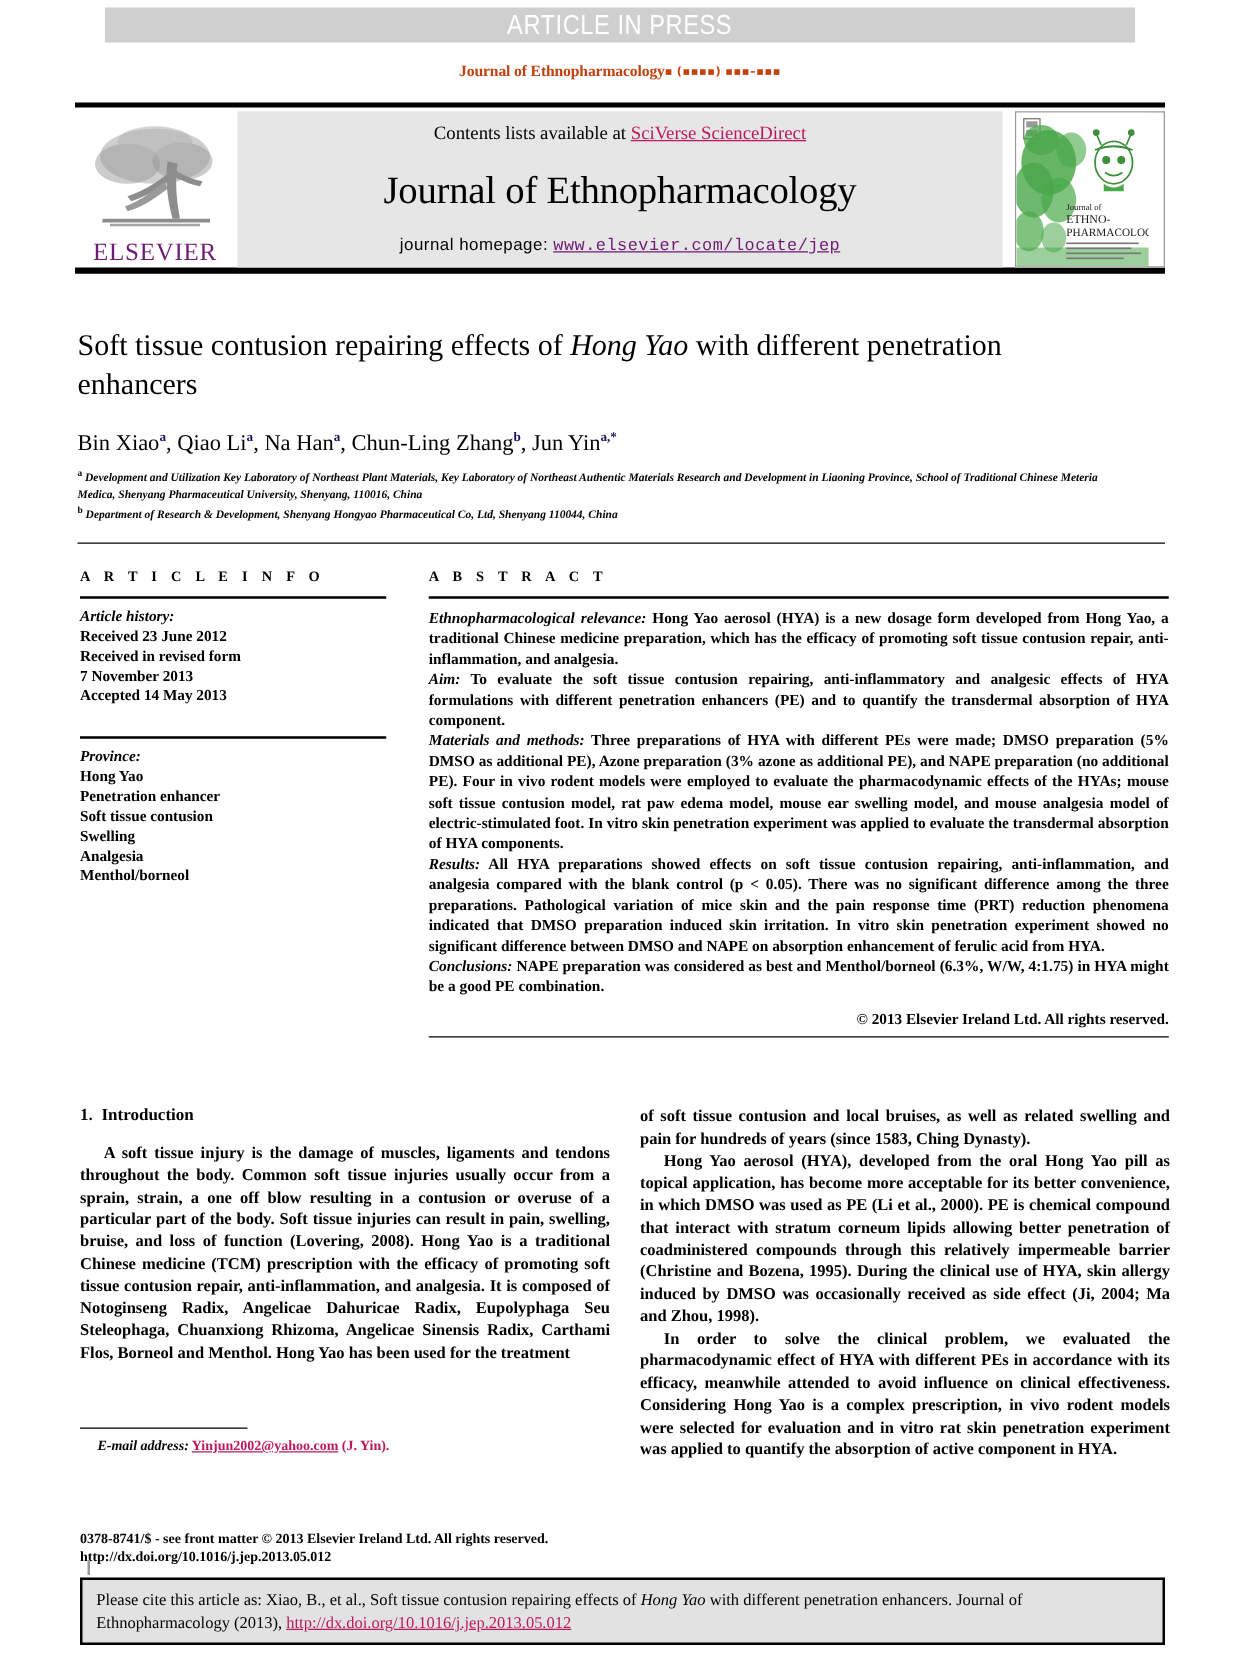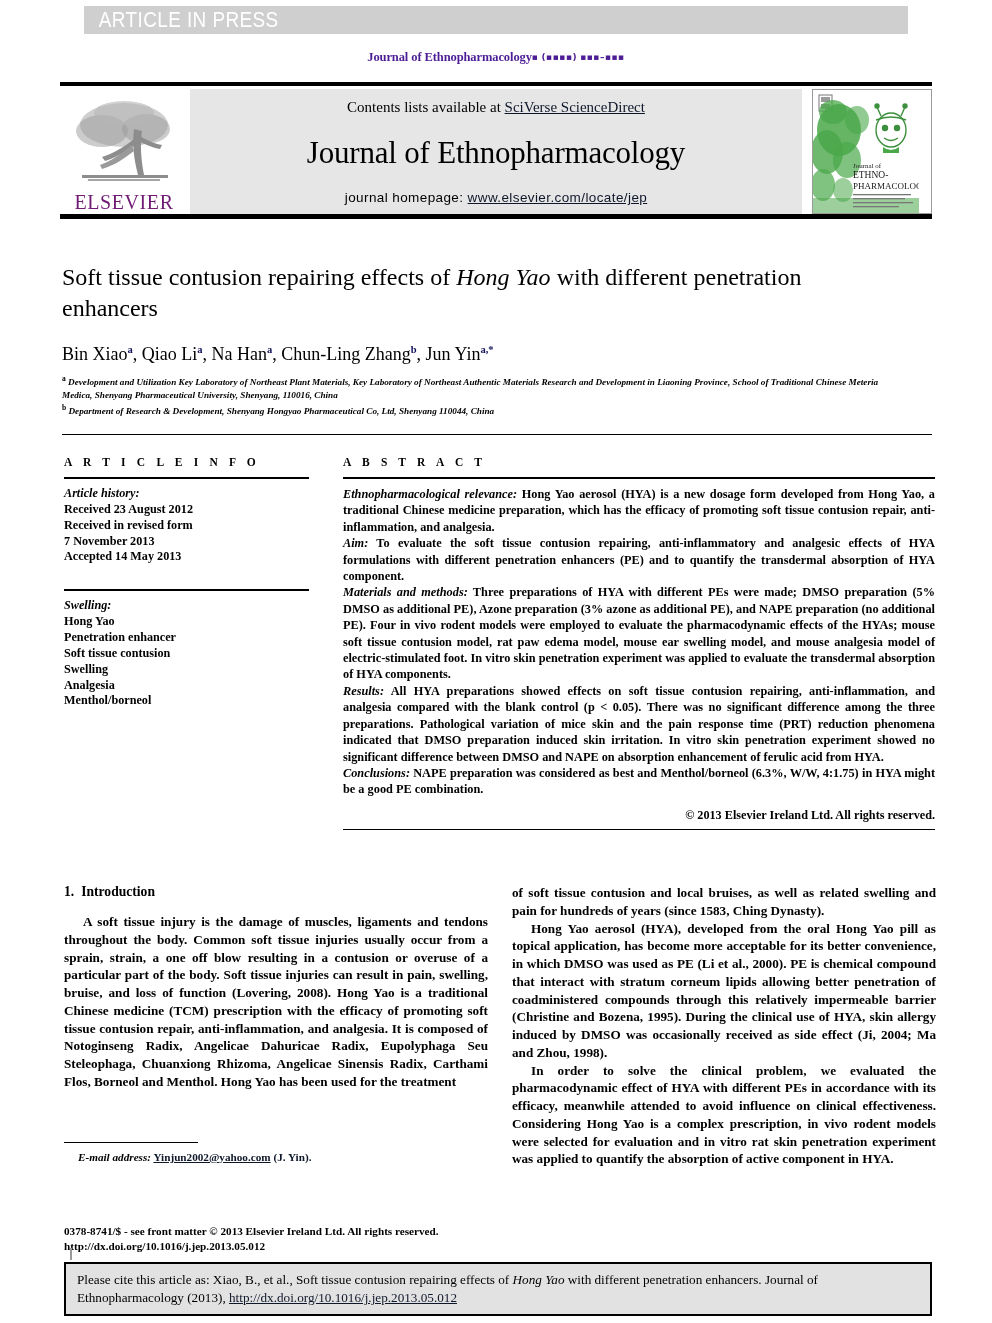--- a/index.html
+++ b/index.html
@@ -19,38 +19,39 @@
   
   .press-banner {
     position: absolute;
     left: 84px;
     top: 6px;
     width: 824px;
     height: 28px;
     background: #cfcfcf;
     display: flex;
     align-items: center;
+    justify-content: center;
   }
   .press-banner span {
     color: #ffffff;
     font-family: "Liberation Sans", "DejaVu Sans", sans-serif;
     font-size: 22px;
     letter-spacing: 0.5px;
     font-weight: 400;
     transform: scaleX(0.86);
   }
 
   
   .running-head {
     position: absolute;
     left: 0;
     right: 0;
     top: 50px;
     text-align: center;
-    color: #4c1d95;
+    color: #c2410c;
     font-family: "Liberation Serif", serif;
     font-weight: bold;
     font-size: 12.5px;
     letter-spacing: -0.1px;
   }
   .blk { font-family: "DejaVu Sans", sans-serif; font-size: 9px; vertical-align: 1px; letter-spacing: 0.5px;}
 
   
   .masthead-wrap {
     position: absolute;
@@ -112,22 +113,22 @@
   .journal-name {
     font-size: 31px;
     font-family: "Liberation Serif", serif;
     letter-spacing: -0.2px;
   }
   .homepage-line {
     font-size: 13.5px;
     font-family: "Liberation Sans", sans-serif;
     letter-spacing: 0.4px;
   }
-  .lnk { color: #0f172a; }
-  .lnk-sans { color: #0f172a; font-family: Liberation Sans, sans-serif; }
+  .lnk { color: #be185d; }
+  .lnk-sans { color: #701a75; font-family: Liberation Mono, monospace; }
 
   .cover-thumb {
     width: 120px;
     flex: none;
     margin-left: 10px;
     border: 1px solid #9a9a9a;
     background: #ffffff;
     position: relative;
     overflow: hidden;
     box-sizing: border-box;
@@ -426,28 +427,28 @@
   <div><sup>b</sup> <span>Department of Research &amp; Development, Shenyang Hongyao Pharmaceutical Co, Ltd, Shenyang 110044, China</span></div>
 </div>
 
 <div class="hr-top-info"></div>
 
 <div class="info-col">
   <div class="sec-head">A R T I C L E  I N F O</div>
   <div class="hr-sec"></div>
   <div class="info-block">
     <em>Article history:</em>
-    <div>Received 23 August 2012</div>
+    <div>Received 23 June 2012</div>
     <div>Received in revised form</div>
     <div>7 November 2013</div>
     <div>Accepted 14 May 2013</div>
   </div>
   <div class="hr-sec" style="margin-top:24px"></div>
   <div class="info-block">
-    <span class="keywords-head">Swelling:</span>
+    <span class="keywords-head">Province:</span>
     <div>Hong Yao</div>
     <div>Penetration enhancer</div>
     <div>Soft tissue contusion</div>
     <div>Swelling</div>
     <div>Analgesia</div>
     <div>Menthol/borneol</div>
   </div>
 </div>
 
 <div class="abs-col">

